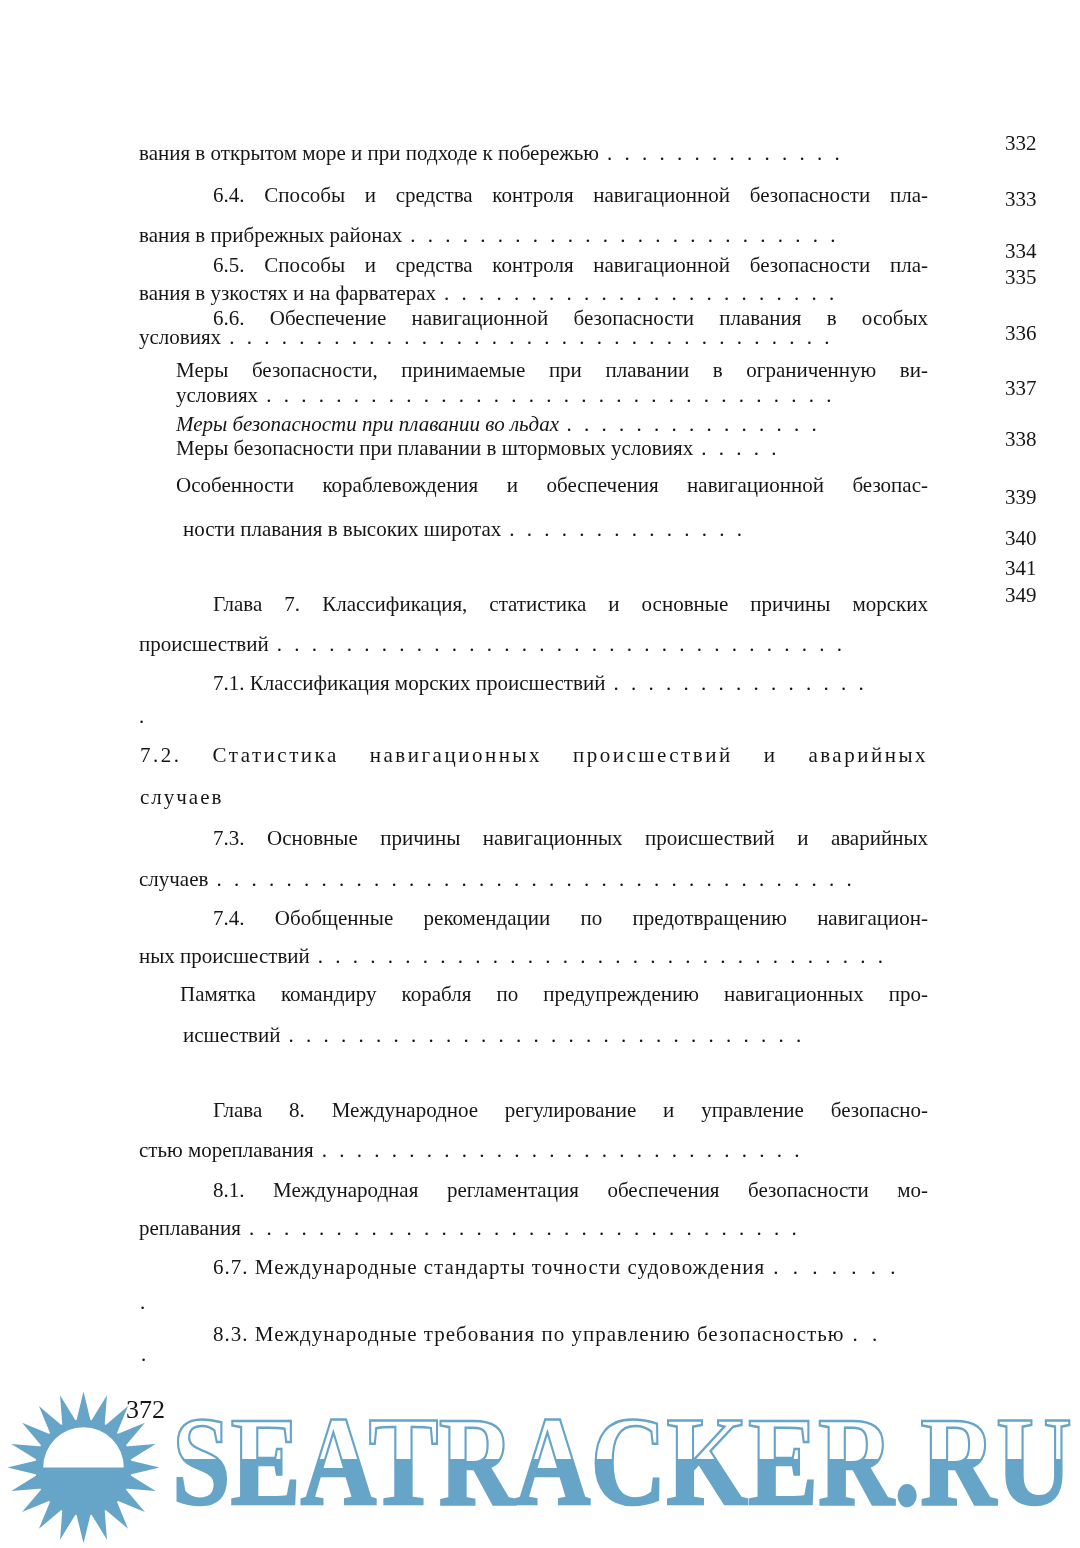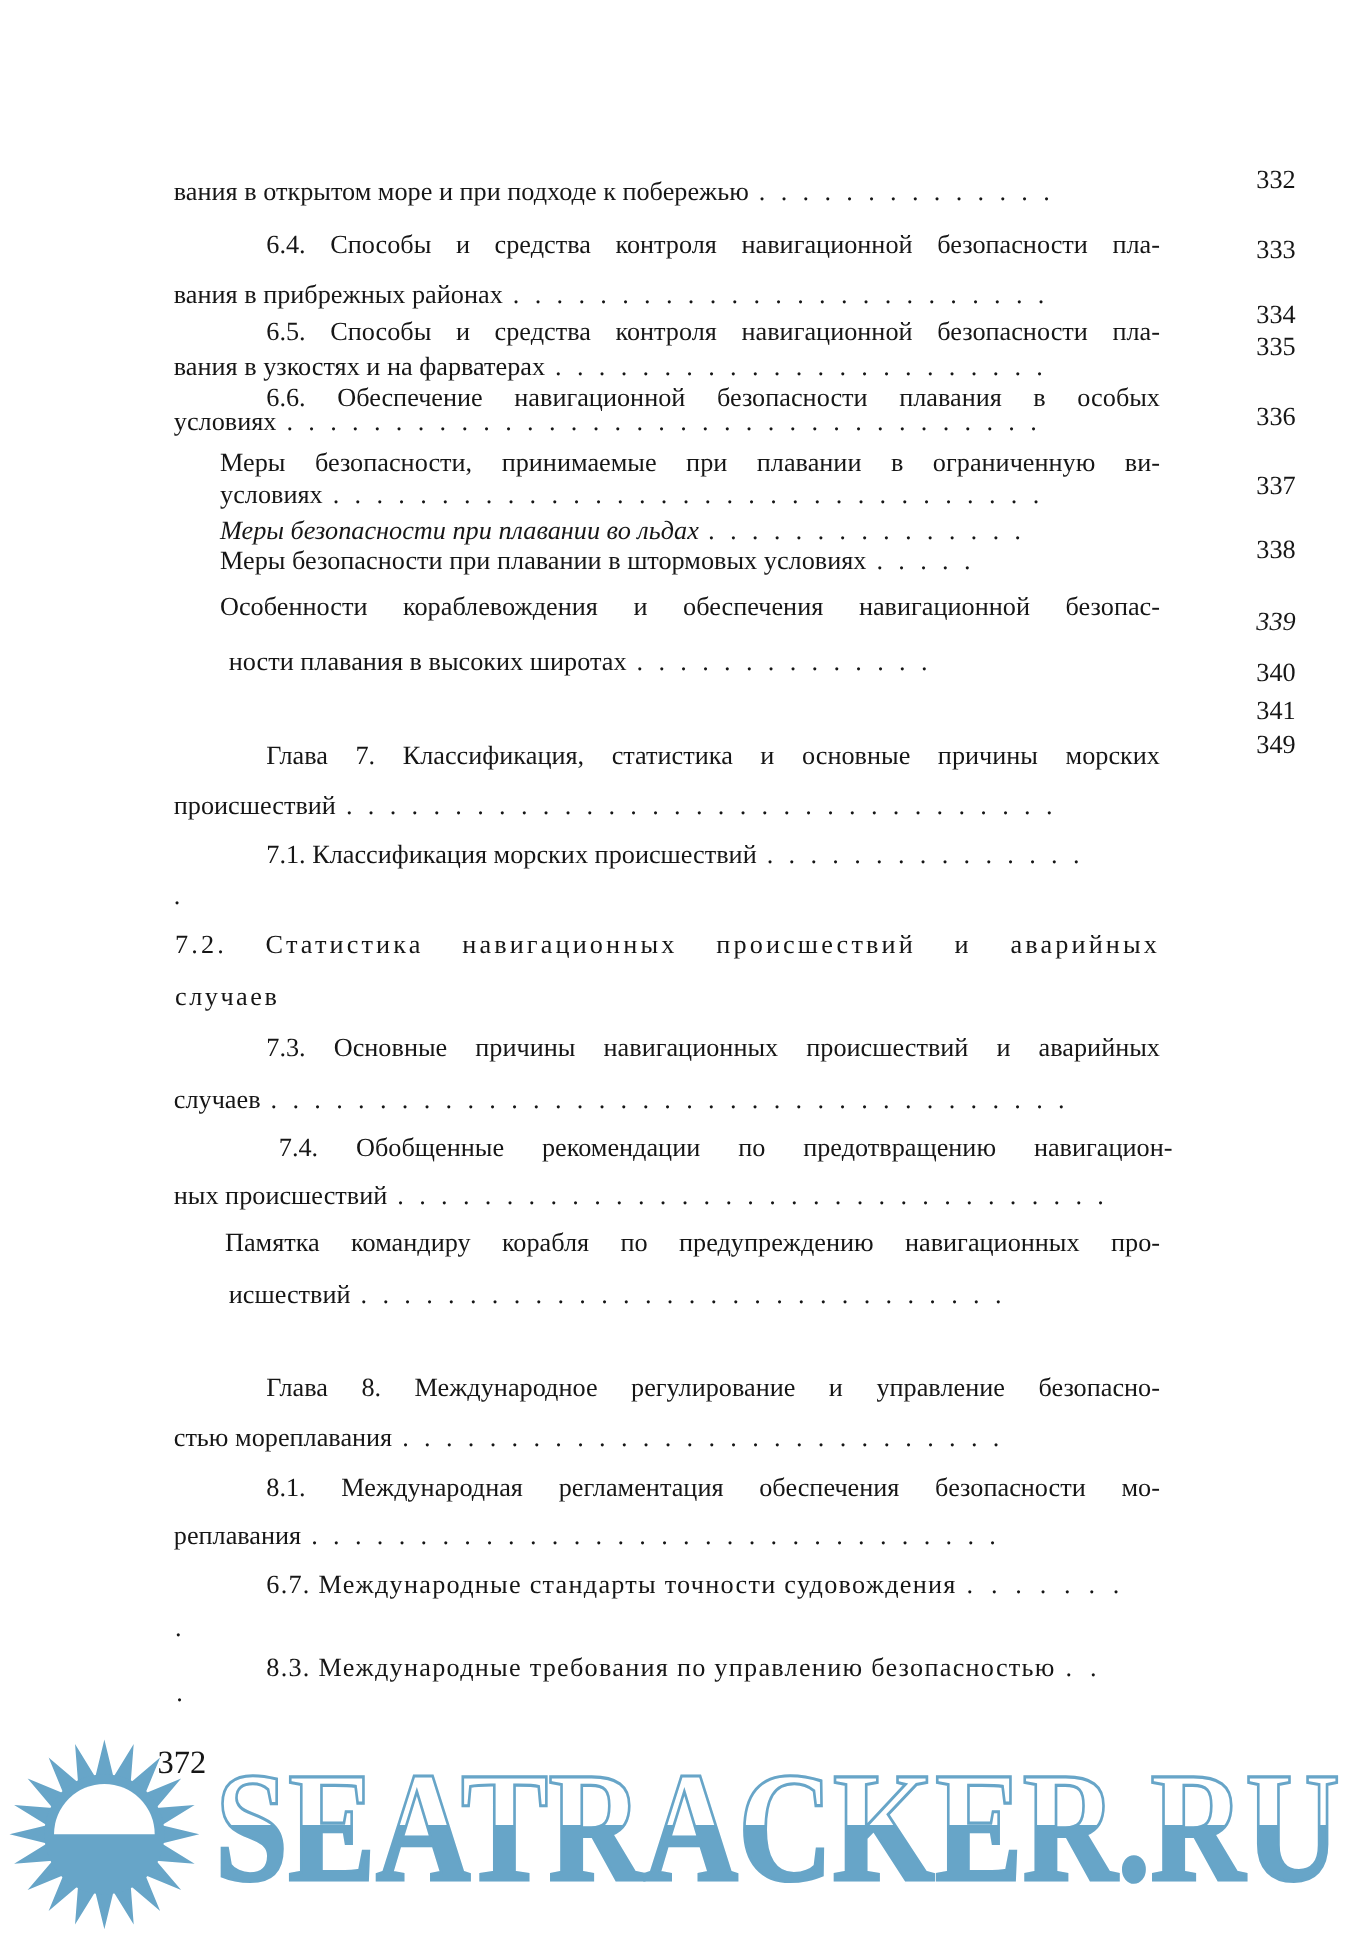--- a/index.html
+++ b/index.html
@@ -36,41 +36,41 @@
   <div class="ln j" style="top:472px;left:176px;width:752px;"><span>Особенности кораблевождения и обеспечения навигационной безопас-</span></div>
   <div class="ln" style="top:516px;left:183px;"><span>ности плавания в высоких широтах</span><span class="dots">. . . . . . . . . . . . . .</span></div>
   <div class="ln j" style="top:591px;left:213px;width:715px;"><span>Глава 7. Классификация, статистика и основные причины морских</span></div>
   <div class="ln" style="top:631px;left:139px;"><span>происшествий</span><span class="dots">. . . . . . . . . . . . . . . . . . . . . . . . . . . . . . . . .</span></div>
   <div class="ln" style="top:670px;left:213px;"><span>7.1. Классификация морских происшествий</span><span class="dots">. . . . . . . . . . . . . . .</span></div>
   <div class="ln" style="top:703px;left:139px;"><span>.</span></div>
   <div class="ln j lsA" style="top:742px;left:140px;width:788px;"><span>7.2. Статистика навигационных происшествий и аварийных</span></div>
   <div class="ln lsB" style="top:784px;left:140px;"><span>случаев</span></div>
   <div class="ln j" style="top:825px;left:213px;width:715px;"><span>7.3. Основные причины навигационных происшествий и аварийных</span></div>
   <div class="ln" style="top:866px;left:139px;"><span>случаев</span><span class="dots">. . . . . . . . . . . . . . . . . . . . . . . . . . . . . . . . . . . . .</span></div>
-  <div class="ln j" style="top:905px;left:213px;width:715px;margin-left:10px;"><span>7.4. Обобщенные рекомендации по предотвращению навигацион-</span></div>
+  <div class="ln j" style="top:905px;left:213px;width:715px;"><span>7.4. Обобщенные рекомендации по предотвращению навигацион-</span></div>
   <div class="ln" style="top:943px;left:139px;"><span>ных происшествий</span><span class="dots">. . . . . . . . . . . . . . . . . . . . . . . . . . . . . . . . .</span></div>
   <div class="ln j" style="top:981px;left:180px;width:748px;"><span>Памятка командиру корабля по предупреждению навигационных про-</span></div>
   <div class="ln" style="top:1022px;left:183px;"><span>исшествий</span><span class="dots">. . . . . . . . . . . . . . . . . . . . . . . . . . . . . .</span></div>
   <div class="ln j" style="top:1097px;left:213px;width:715px;"><span>Глава 8. Международное регулирование и управление безопасно-</span></div>
   <div class="ln" style="top:1137px;left:139px;"><span>стью мореплавания</span><span class="dots">. . . . . . . . . . . . . . . . . . . . . . . . . . . .</span></div>
   <div class="ln j" style="top:1177px;left:213px;width:715px;"><span>8.1. Международная регламентация обеспечения безопасности мо-</span></div>
   <div class="ln" style="top:1215px;left:139px;"><span>реплавания</span><span class="dots">. . . . . . . . . . . . . . . . . . . . . . . . . . . . . . . .</span></div>
   <div class="ln lsC" style="top:1254px;left:213px;"><span>6.7. Международные стандарты точности судовождения</span><span class="dots">. . . . . . .</span></div>
   <div class="ln" style="top:1289px;left:140px;"><span>.</span></div>
   <div class="ln lsC" style="top:1321px;left:213px;"><span>8.3. Международные требования по управлению безопасностью</span><span class="dots">. .</span></div>
   <div class="ln" style="top:1341px;left:141px;"><span>.</span></div>
 
   <div class="pgnum" style="top:131px;">332</div>
   <div class="pgnum" style="top:187px;">333</div>
   <div class="pgnum" style="top:239px;">334</div>
   <div class="pgnum" style="top:265px;">335</div>
   <div class="pgnum" style="top:321px;">336</div>
   <div class="pgnum" style="top:376px;">337</div>
   <div class="pgnum" style="top:427px;">338</div>
-  <div class="pgnum" style="top:485px;font-style:italic;">339</div>
+  <div class="pgnum" style="top:485px;">339</div>
   <div class="pgnum" style="top:482px;margin-top:44px;">340</div>
   <div class="pgnum" style="top:556px;">341</div>
   <div class="pgnum" style="top:583px;">349</div>
 
   <div class="footer-num">372</div>
 
   <svg class="sun" width="155" height="158" viewBox="0 0 200 204">
     <polygon fill="#67a5c8" points="100,2 109.4,40.7 130.3,6.8 127.2,46.5 157.6,20.7 142.4,57.6 179.3,42.4 153.5,72.8 193.2,69.7 159.3,90.6 198,100 159.3,109.4 193.2,130.3 153.5,127.2 179.3,157.6 142.4,142.4 157.6,179.3 127.2,153.5 130.3,193.2 109.4,159.3 100,198 90.6,159.3 69.7,193.2 72.8,153.5 42.4,179.3 57.6,142.4 20.7,157.6 46.5,127.2 6.8,130.3 40.7,109.4 2,100 40.7,90.6 6.8,69.7 46.5,72.8 20.7,42.4 57.6,57.6 42.4,20.7 72.8,46.5 69.7,6.8 90.6,40.7"></polygon>
     <circle fill="#67a5c8" cx="100" cy="100" r="62"></circle>
     <path fill="#ffffff" d="M 48 100 A 52 52 0 0 1 152 100 Z"></path>

